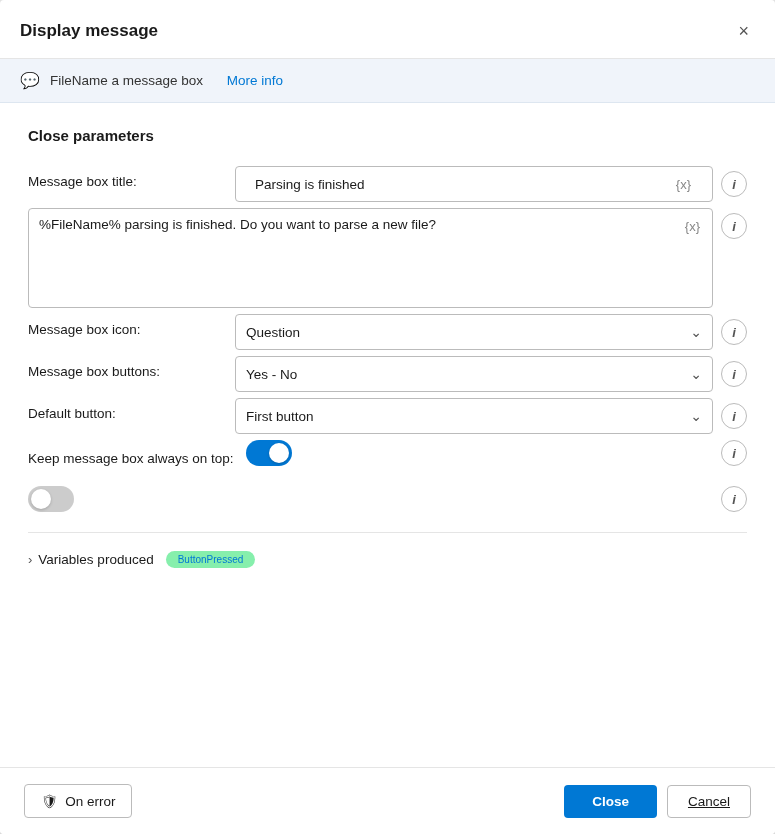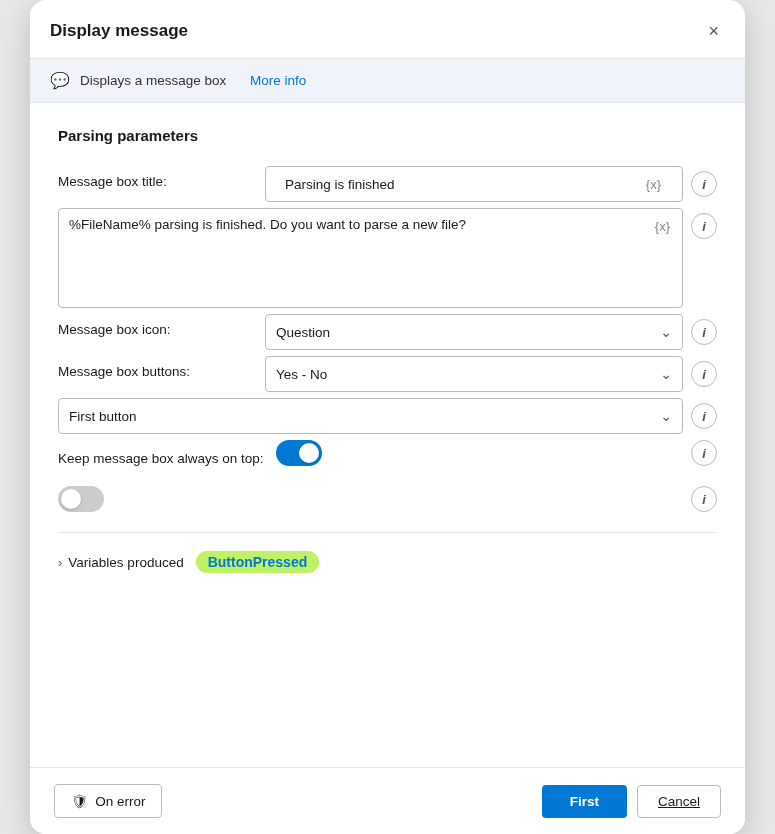--- a/index.html
+++ b/index.html
@@ -6,22 +6,22 @@
     body {
       font-family: 'Segoe UI', Arial, sans-serif;
       background: #e8e8e8;
       display: flex;
       align-items: center;
       justify-content: center;
       min-height: 100vh;
     }
     .dialog {
       background: #fff;
-      border-radius: 16px;
-      width: 715px;
+      border-radius: 4px;
+      width: 775px;
       min-height: 834px;
       box-shadow: 0 8px 32px rgba(0,0,0,0.18);
       display: flex;
       flex-direction: column;
       overflow: hidden;
     }
     
     .title-bar {
       display: flex;
       align-items: center;
@@ -265,26 +265,26 @@
       font-size: 13.5px;
       color: #1a1a1a;
       cursor: pointer;
       user-select: none;
     }
     .chevron-right {
       color: #555;
       font-size: 13px;
     }
     .var-badge {
-      background: #bef264;
+      background: #86efac;
       color: #0078d4;
       border-radius: 12px;
       padding: 3px 12px;
-      font-size: 14px;
-      font-weight: 700;
+      font-size: 10px;
+      font-weight: 400;
     }
     
     .footer {
       border-top: 1px solid #e5e5e5;
       padding: 16px 24px;
       display: flex;
       align-items: center;
       justify-content: space-between;
       background: #fff;
     }
@@ -335,26 +335,26 @@
 
 <div class="dialog">
 
   <div class="title-bar">
     <span class="title-bar-title">Display message</span>
     <button class="close-btn">×</button>
   </div>
 
   <div class="info-banner">
     <span class="info-icon-chat">💬</span>
-    <span>Displays a message box</span>&nbsp;<a href="#">More info</a>
+    <span>FileName a message box</span>&nbsp;<a href="#">More info</a>
   </div>
 
   <div class="content">
 
-    <div class="section-title">Parsing parameters</div>
+    <div class="section-title">Close parameters</div>
 
     <div class="form-row">
       <div class="form-label">Message box title:</div>
       <div class="form-control-wrap">
         <div class="text-input">
           <input type="text" value="Parsing is finished" style="">
           <span class="var-btn">{x}</span>
         </div>
         <button class="info-circle-btn">i</button>
       </div>
@@ -386,20 +386,21 @@
       <div class="form-control-wrap">
         <div class="dropdown">
           <span>Yes - No</span>
           <span class="chevron-down">⌄</span>
         </div>
         <button class="info-circle-btn">i</button>
       </div>
     </div>
 
     <div class="form-row">
+      <div class="form-label">Default button:</div>
       <div class="form-control-wrap">
         <div class="dropdown">
           <span>First button</span>
           <span class="chevron-down">⌄</span>
         </div>
         <button class="info-circle-btn">i</button>
       </div>
     </div>
 
     <div class="toggle-row">
@@ -434,18 +435,18 @@
     </div>
 
   </div>
 
   <div class="footer">
     <button class="on-error-btn">
       <span>🛡</span>
       <span>On error</span>
     </button>
     <div class="footer-right">
-      <button class="save-btn">First</button>
+      <button class="save-btn">Close</button>
       <button class="cancel-btn">Cancel</button>
     </div>
   </div>
 
 </div>
 
 </body></html>

